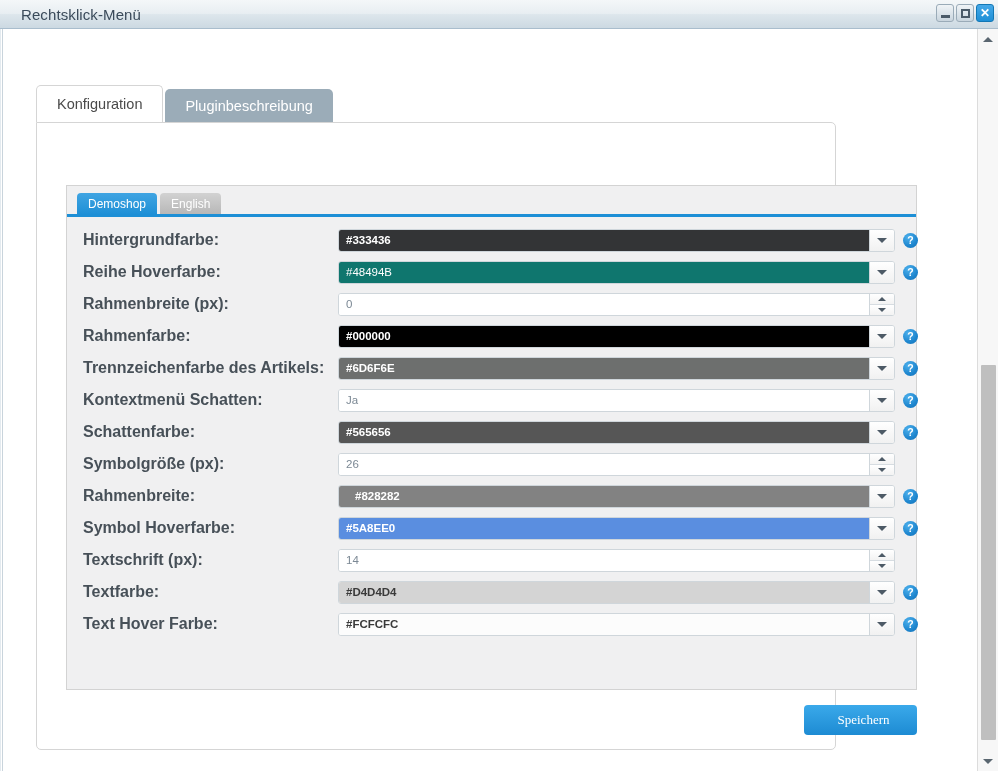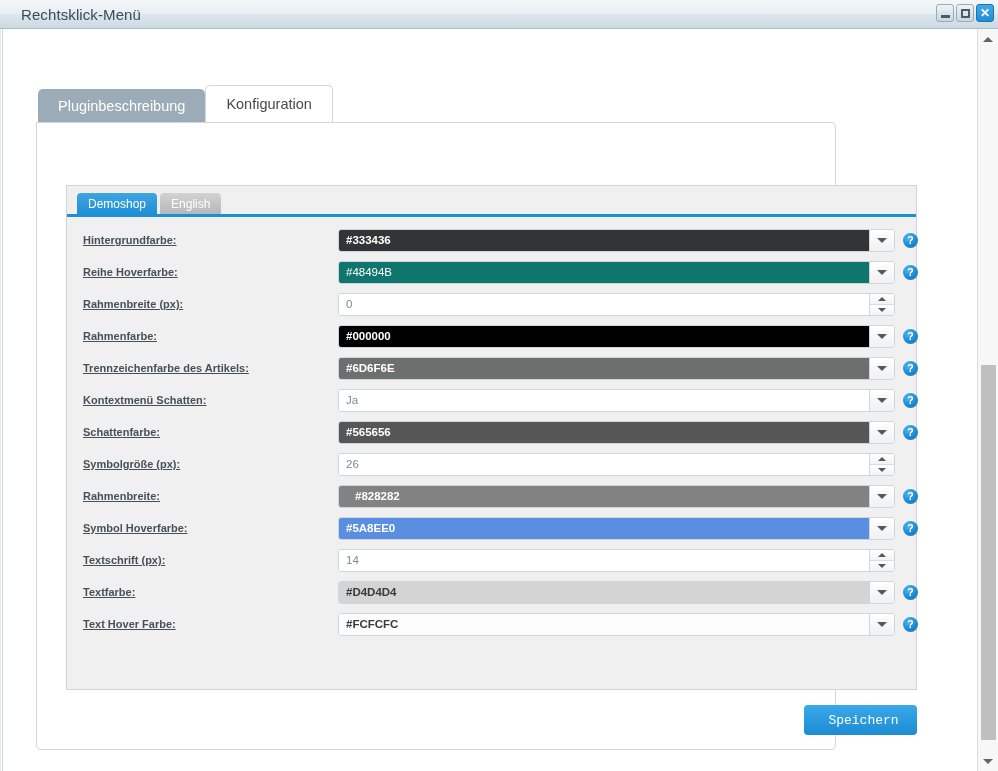--- a/index.html
+++ b/index.html
@@ -239,25 +239,24 @@
   }
   .row {
     position: relative;
     height: 32px;
     display: flex;
     align-items: center;
   }
   .row-label {
     position: absolute;
     left: 16px;
-    font-size: 11px;
+    font-size: 16px;
     font-weight: bold;
     color: #475058;
     white-space: nowrap;
-    text-decoration: underline;
   }
   .field {
     position: absolute;
     left: 271px;
     width: 557px;
     height: 23px;
     box-sizing: border-box;
     border: 1px solid #cfd6db;
     border-radius: 3px;
     background: #ffffff;
@@ -355,21 +354,21 @@
     width: 113px;
     height: 30px;
     border-radius: 4px;
     background: linear-gradient(to bottom, #3aa9ea 0%, #1d8bd3 100%);
     color: #ffffff;
     font-size: 13px;
     display: flex;
     align-items: center;
     justify-content: center;
     border: none;
-    font-family: Liberation Mono, monospace;
+    font-family: Liberation Serif, serif;
     padding-left: 12px;
   }
 </style>
 </head>
 <body>
 
 <div class="window">
 
   <div class="titlebar">
     <div class="titlebar-text">Rechtsklick-Menü</div>
@@ -384,25 +383,25 @@
         <span class="glyph-close">✕</span>
       </div>
     </div>
   </div>
 
   <div class="page">
     <div class="left-rule2"></div>
     <div class="left-rule"></div>
 
     <div class="tabs-outer">
+      <div class="tab-outer active">
+        <span>Konfiguration</span>
+      </div>
       <div class="tab-outer inactive">
         <span>Pluginbeschreibung</span>
-      </div>
-      <div class="tab-outer active">
-        <span>Konfiguration</span>
       </div>
     </div>
 
     <div class="card">
 
       <div class="inner-panel">
 
         <div class="tabs-inner">
           <div class="tab-inner active">
             <span>Demoshop</span>

